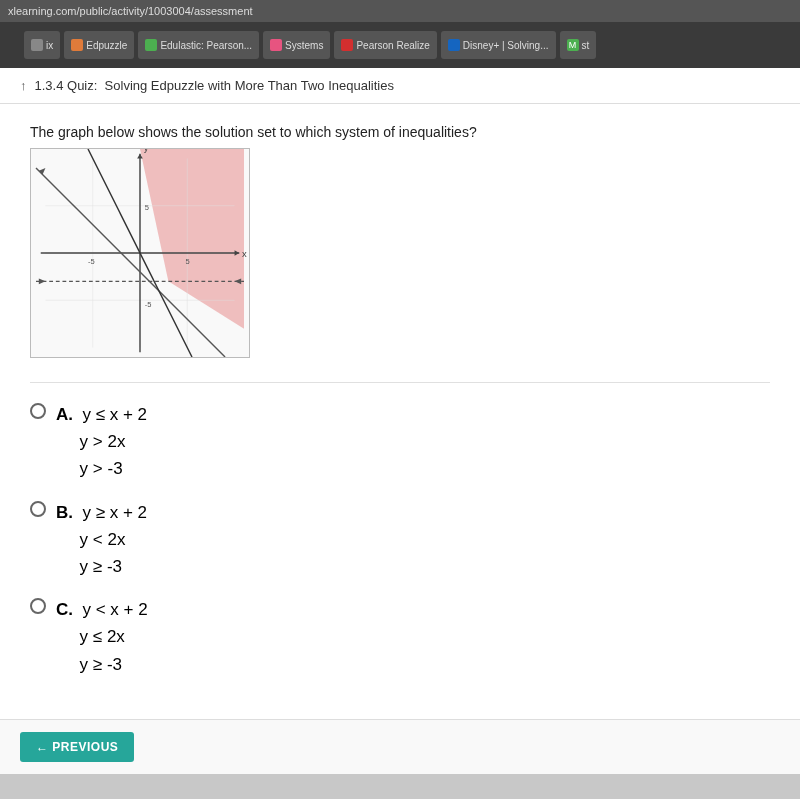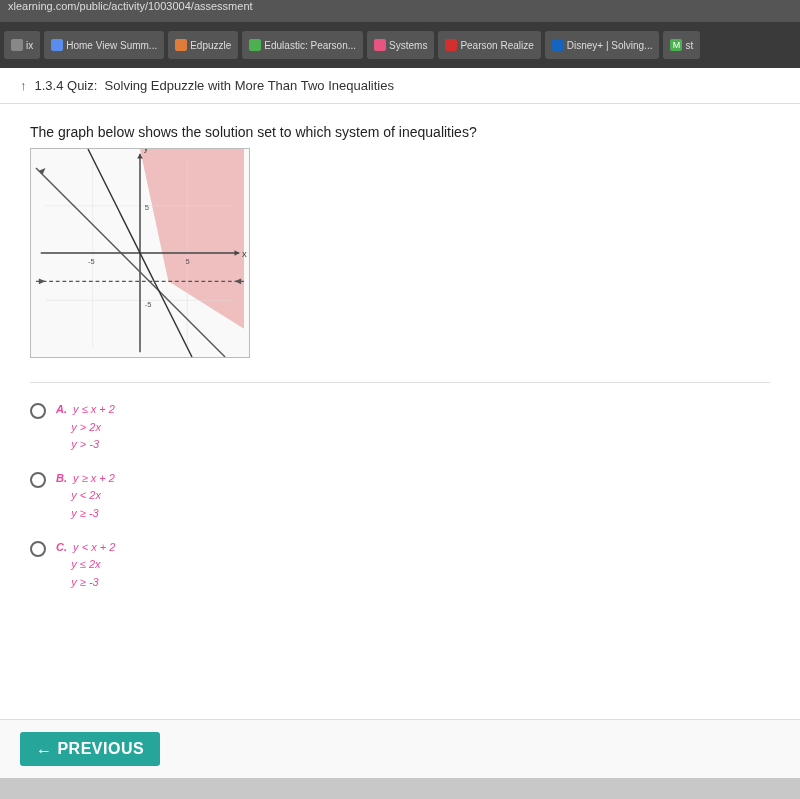--- a/index.html
+++ b/index.html
@@ -16,27 +16,28 @@
       background: #3a3a3a;
       height: 68px;
     }
     .address-bar {
       background: #555;
       color: #ddd;
       font-size: 11px;
       padding: 0 8px;
       height: 22px;
       display: flex;
+      align-items: center;
     }
     .tabs-bar {
       background: #3a3a3a;
       height: 46px;
       display: flex;
       align-items: center;
-      padding: 0 4px;
+      padding: 0 24px;
       gap: 4px;
       overflow: hidden;
     }
     .tab-item {
       color: #ddd;
       font-size: 10px;
       padding: 3px 7px;
       background: #555;
       border-radius: 3px;
       white-space: nowrap;
@@ -137,24 +138,23 @@
       width: 16px;
       height: 16px;
       border: 2px solid #666;
       border-radius: 50%;
       flex-shrink: 0;
       margin-top: 2px;
       background: #fff;
     }
 
     .choice-label {
-      font-size: 11px;
-      color: #ec4899;
+      font-size: 17px;
+      color: #000000;
       line-height: 1.6;
-      font-style: italic;
     }
 
     .choice-label .choice-letter {
       font-weight: bold;
     }
 
     
     .divider {
       border: none;
       border-top: 1px solid #e0e0e0;
@@ -169,21 +169,21 @@
       display: flex;
       align-items: center;
     }
 
     .prev-button {
       background: #26a69a;
       color: white;
       border: none;
       padding: 8px 16px;
       border-radius: 3px;
-      font-size: 16px;
+      font-size: 12px;
       font-weight: bold;
       cursor: pointer;
       display: flex;
       align-items: center;
       gap: 6px;
       letter-spacing: 0.5px;
       text-transform: uppercase;
     }
 
     
@@ -202,24 +202,20 @@
 
 <div class="browser-chrome">
   <div class="address-bar">
     <span>xlearning.com/public/activity/1003004/assessment</span>
   </div>
   <div class="tabs-bar">
 
     <div class="tab-item">
       <div class="tab-favicon default"></div>
       <span>ix</span>
-    </div>
-    <div class="tab-item">
-      <div class="tab-favicon home"></div>
-      <span>Home View Summ...</span>
     </div>
     <div class="tab-item">
       <div class="tab-favicon dashboard"></div>
       <span>Edpuzzle</span>
     </div>
     <div class="tab-item">
       <div class="tab-favicon edulastic"></div>
       <span>Edulastic: Pearson...</span>
     </div>
     <div class="tab-item">

